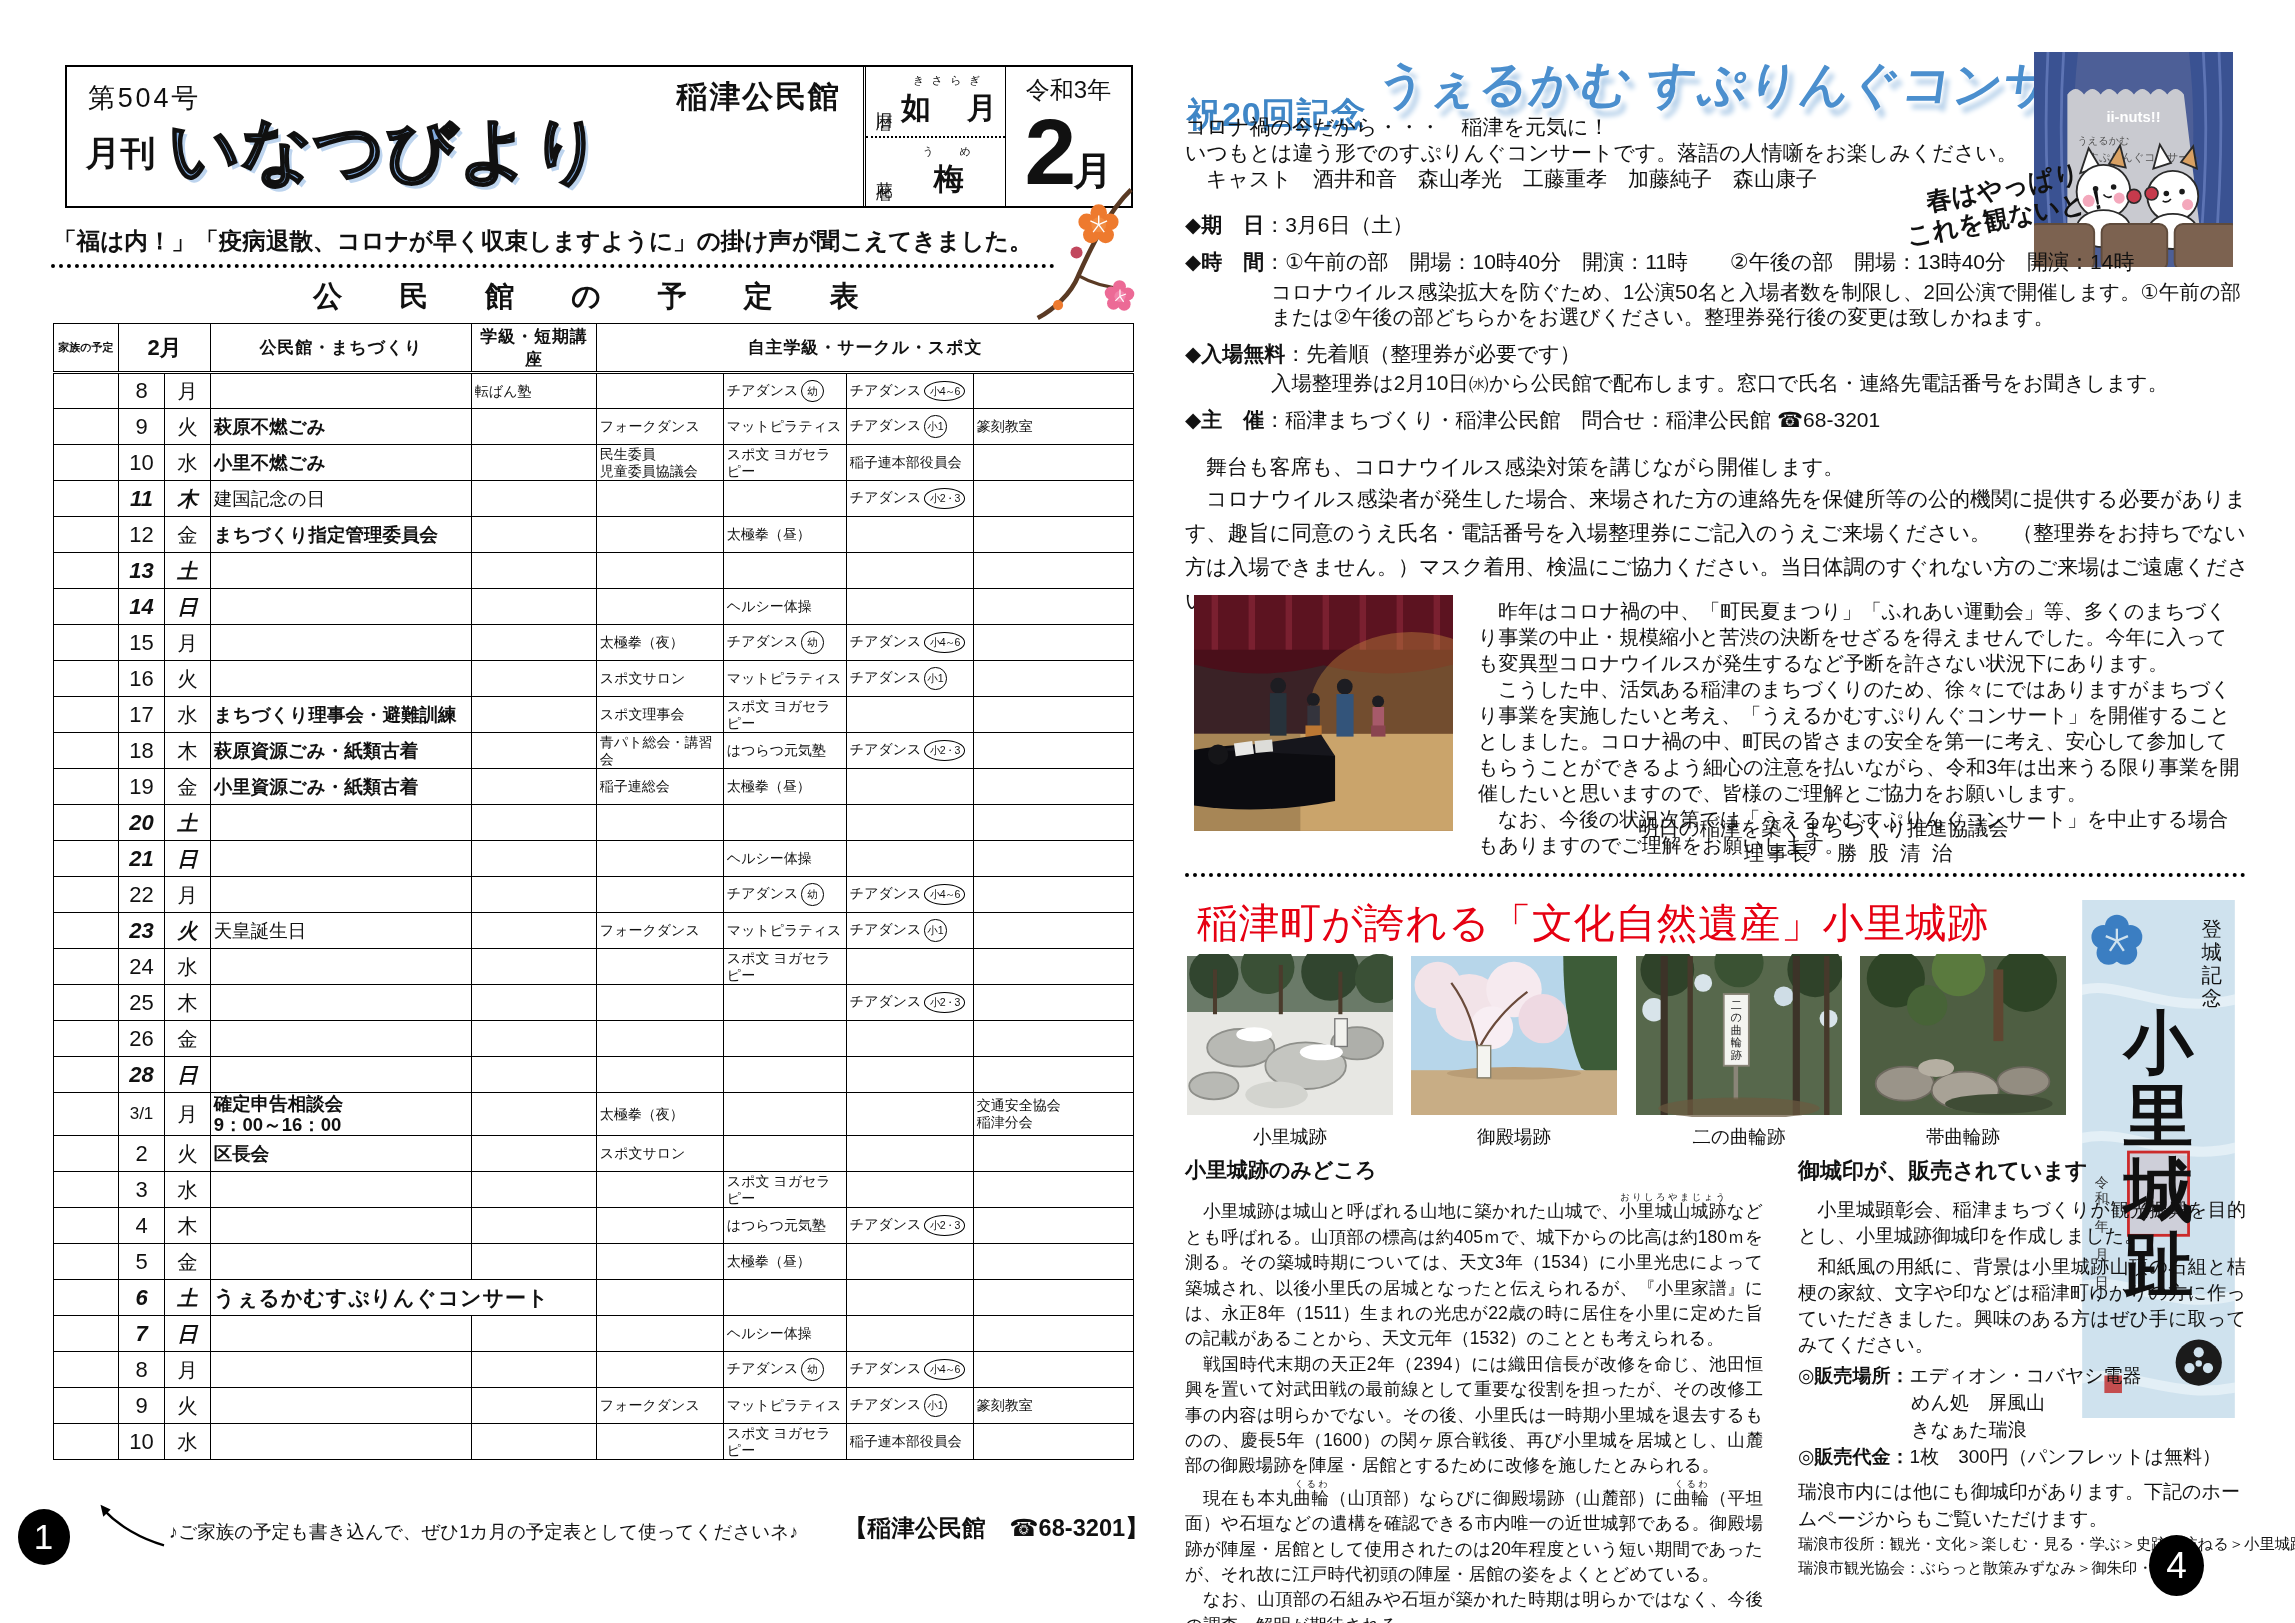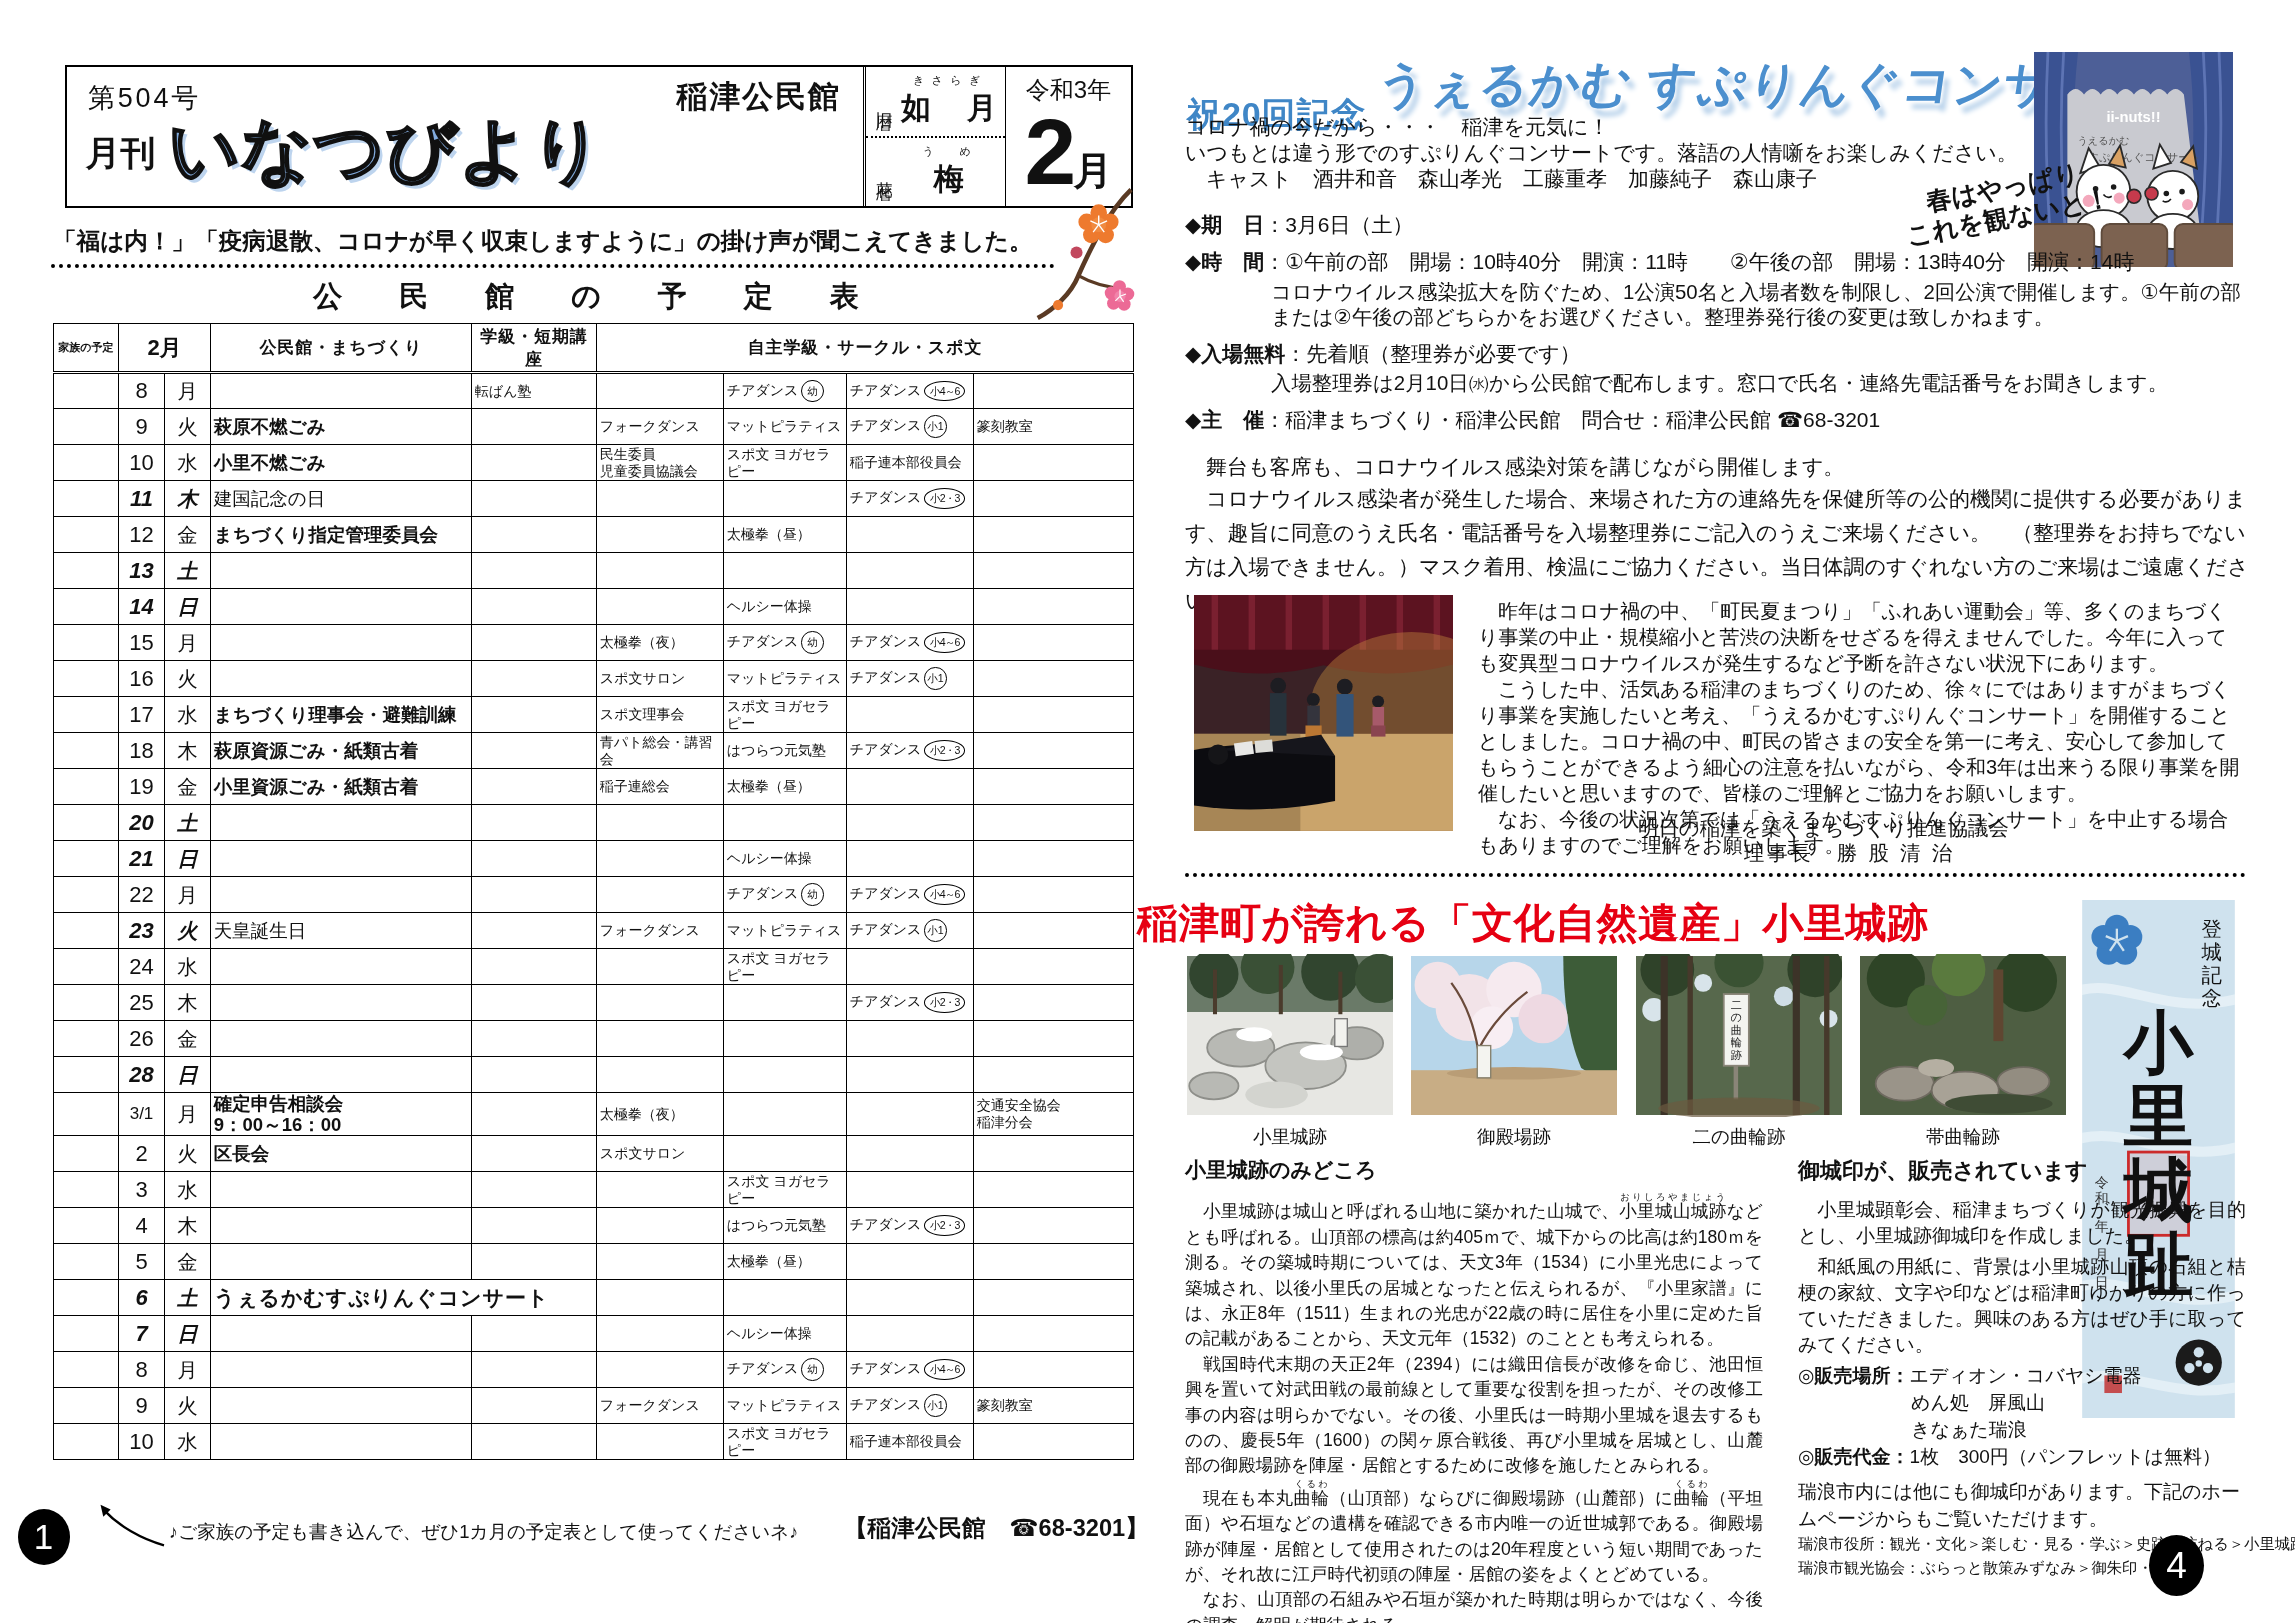--- a/index.html
+++ b/index.html
@@ -71,21 +71,21 @@
   #r-events{left:1185px;top:213px;width:1064px;font-size:21px;line-height:24px;}
   .ev{margin-bottom:13px;white-space:nowrap;}
   .ev-label{font-weight:bold;}
   .ev-note{margin:-7.4px 0 12px 86px;font-size:20.4px;line-height:25px;}
   #r-body1{left:1185px;top:453px;width:1064px;font-size:21px;}
   #r-body2{left:1185px;top:482px;width:1064px;font-size:21px;line-height:34px;}
   #r-side{left:1478px;top:598px;width:767px;font-size:20px;line-height:26px;white-space:pre-line;}
   #r-sig1{left:1638px;top:814px;font-size:20.4px;}
   #r-sig2{left:1744px;top:839px;font-size:20.4px;letter-spacing:2.8px;}
   #dotline-r{left:1185px;top:842px;width:1061px;height:30.5px;border-bottom:4.2px dotted #000;}
-  #r-headline{left:1137px;top:896px;font-size:41px;font-weight:bold;color:#e60012;white-space:nowrap;letter-spacing:0.5px;text-align:right;}
+  #r-headline{left:1197px;top:896px;font-size:41px;font-weight:normal;color:#e60012;white-space:nowrap;letter-spacing:0.5px;text-align:right;}
   figure.ph{position:absolute;margin:0;top:954px;width:206px;}
   figure.ph svg{display:block;width:206px;height:163px;}
   figure.ph figcaption{text-align:center;font-size:18.5px;margin-top:6.5px;}
   #l-article{left:1185px;top:1156px;width:578px;}
   #l-article h3{margin:0 0 8.3px 0;font-size:21px;}
   #l-article p{margin:0;font-size:17.6px;line-height:25.4px;text-align:justify;}
   ruby rt{font-size:9.3px;}
   #r-article{left:1798px;top:1156px;width:448px;}
   #r-article h3{margin:0 0 11px 0;font-size:22px;}
   #r-article p{margin:0 0 4.6px 0;font-size:19px;line-height:26px;text-align:justify;}

